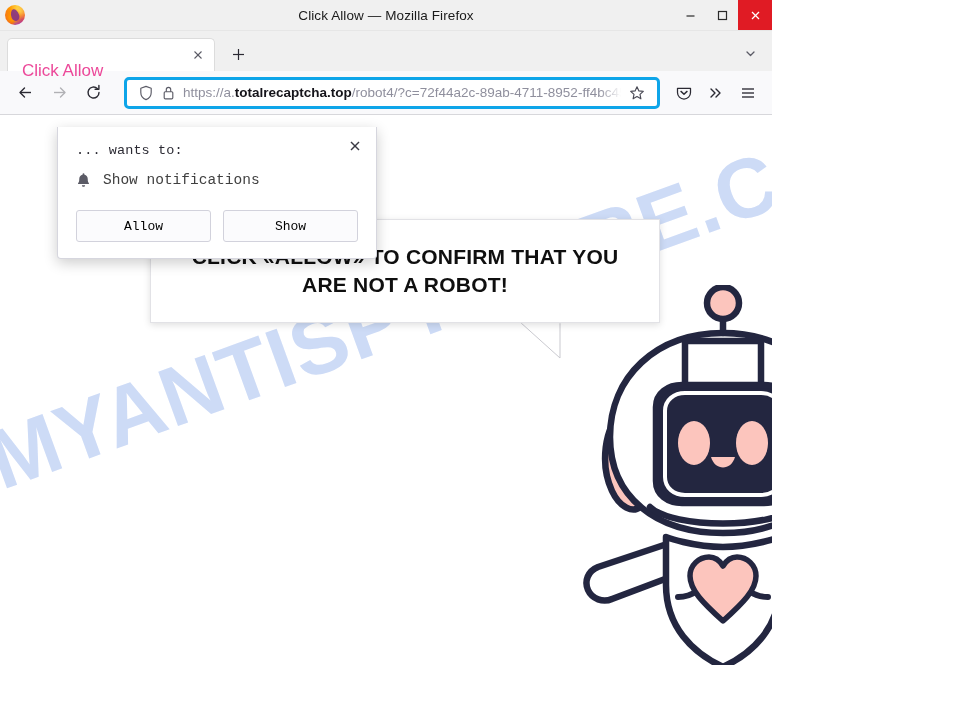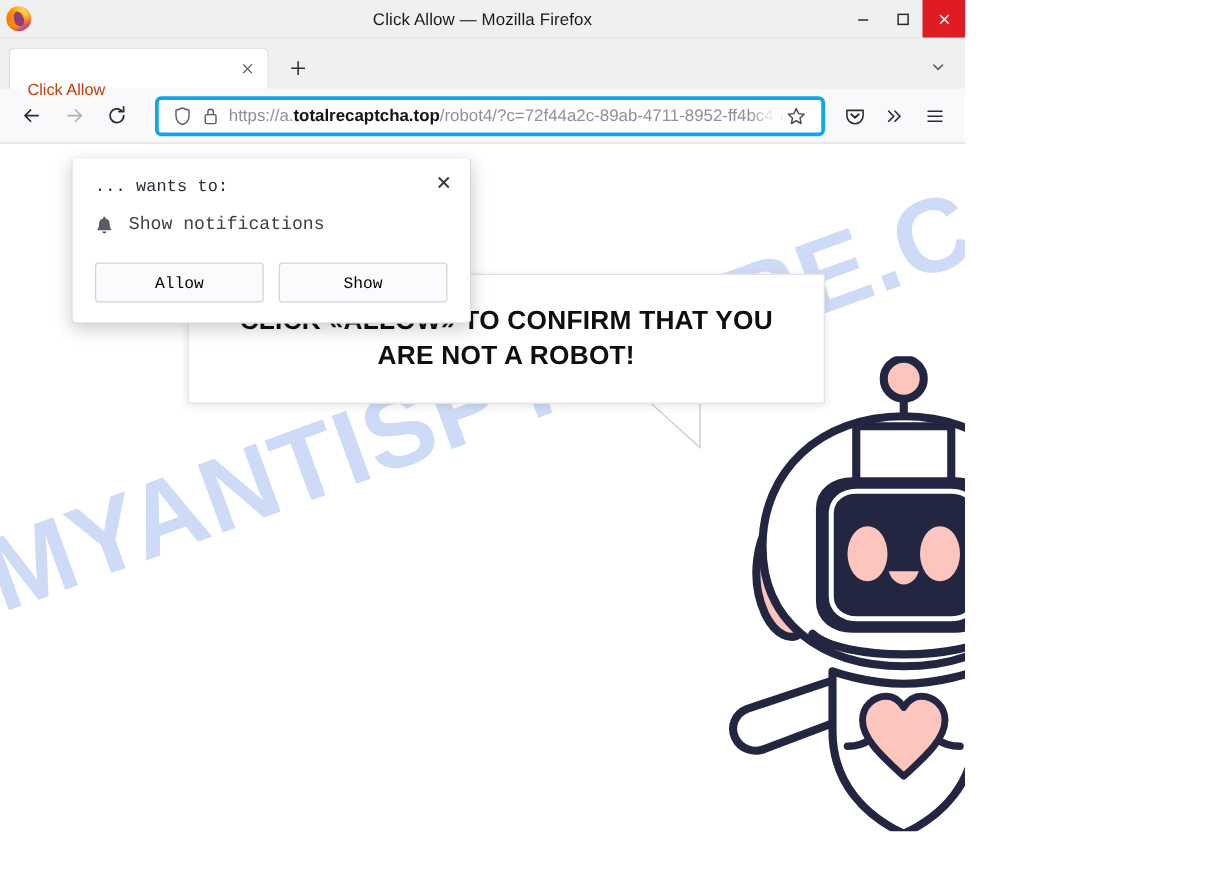--- a/index.html
+++ b/index.html
@@ -104,22 +104,22 @@
     border: 1px solid #dcdcdc;
     border-bottom: none;
     border-radius: 5px 5px 0 0;
     display: flex;
     align-items: center;
     padding: 0 6px 0 14px;
     box-sizing: border-box;
   }
   .tab-title {
     flex: 1;
-    font-size: 13px;
-    color: #c2410c;
+    font-size: 17px;
+    color: #ec4899;
     white-space: nowrap;
     overflow: hidden;
     text-overflow: ellipsis;
     margin-top: 32px;
   }
   .tab-close {
     width: 20px; height: 20px;
     display: flex; align-items: center; justify-content: center;
     color: #5b5b66;
     border-radius: 3px;

